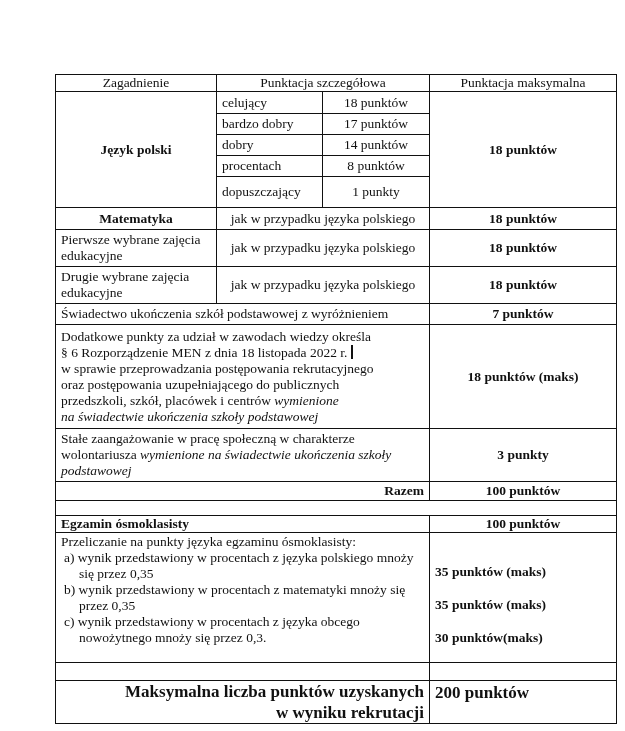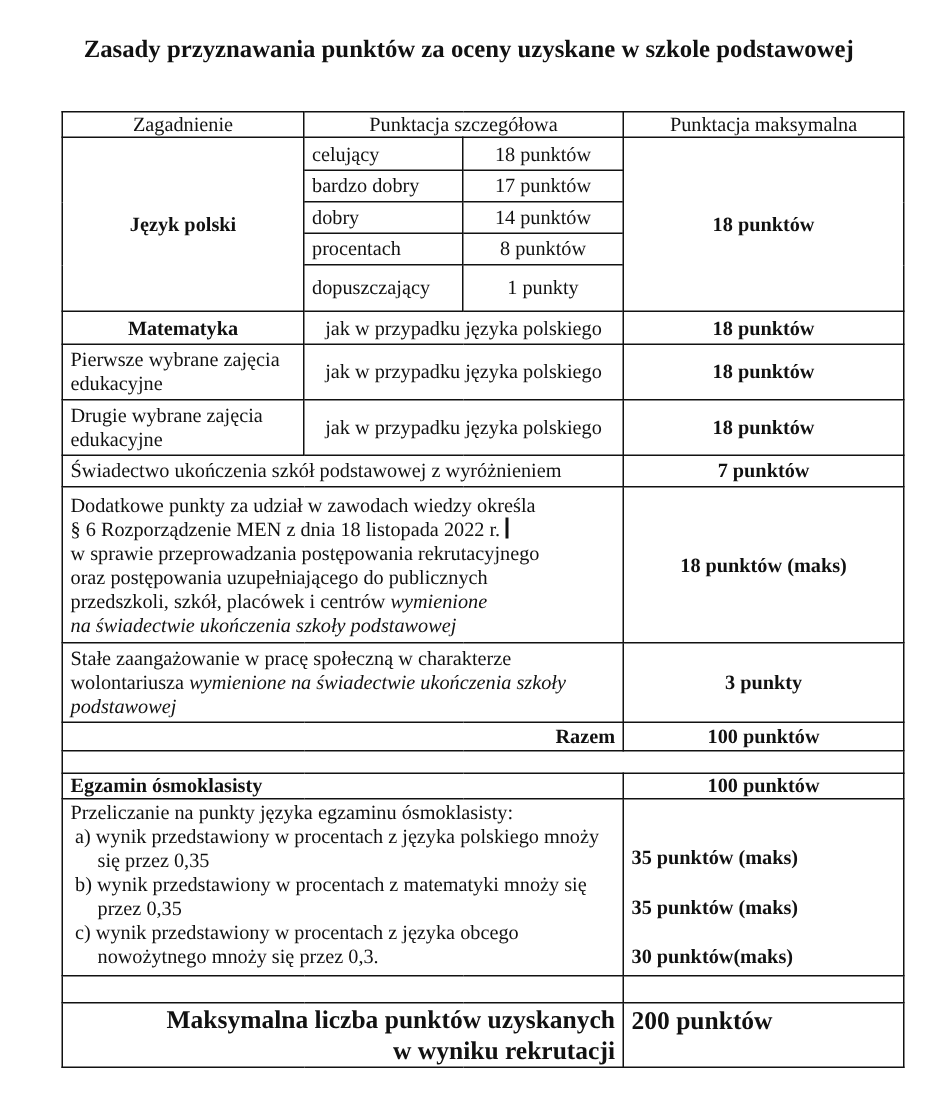--- a/index.html
+++ b/index.html
@@ -1,37 +1,36 @@
 <!DOCTYPE html>
 <html><head>
 <meta charset="utf-8">
 <style>
   html, body { margin: 0; padding: 0; background: #ffffff; }
   body { width: 625px; height: 731px; position: relative; overflow: hidden;
          font-family: "Liberation Serif", "DejaVu Serif", serif; color: #111; }
   .title { position: absolute; left: 0; top: 22px; width: 625px; text-align: center;
            font-weight: bold; font-size: 16.5px; line-height: 21px; }
-  table { position: absolute; left: 41px; top: 74px; border-collapse: collapse;
+  table { position: absolute; left: 55px; top: 74px; border-collapse: collapse;
           width: 561px; table-layout: fixed; font-size: 13.5px; border-radius: 22px; }
   td { border: 1.3px solid #111; padding: 0 5px; vertical-align: middle; line-height: 16px; }
   .c { text-align: center; }
   .r { text-align: right; }
   .b { font-weight: bold; }
   .i { font-style: italic; }
   .hdr td { height: 16px; }
   .big { font-size: 17px; line-height: 21px; font-weight: bold; }
   .list-line { display: block; padding-left: 18px; text-indent: -15px; }
   .maks-line { display: block; margin: 3px 0 17px 0; }
   .cursor { display: inline-block; width: 2px; height: 14px; background: #111; vertical-align: -2px; margin-left: 4px; }
 </style>
 </head>
 <body>
 
 <div class="title">
-  <div>Zasady przyznawania punktów za oceny uzyskane w szkole podstawowej</div>
 </div>
 
 <table>
   <colgroup>
     <col style="width:161px">
       <col style="width:106px">
       <col style="width:107px">
       <col style="width:187px">
   </colgroup>
   <tbody>
@@ -113,21 +112,21 @@
   <tr>
     <td colspan="3" style="height:115px; vertical-align:top; padding-top:1px">
       <div>Przeliczanie na punkty języka egzaminu ósmoklasisty:</div>
       <span class="list-line">a) wynik przedstawiony w procentach z języka polskiego mnoży się przez 0,35</span>
       <span class="list-line">b) wynik przedstawiony w procentach z matematyki mnoży się przez 0,35</span>
       <span class="list-line">c) wynik przedstawiony w procentach z języka obcego nowożytnego mnoży się przez 0,3.</span>
     </td>
     <td class="b" style="vertical-align:top; padding-top:28px">
       <span class="maks-line">35 punktów (maks)</span>
       <span class="maks-line">35 punktów (maks)</span>
-      <span class="maks-line" style="margin-bottom:4px">30 punktów(maks)</span>
+      <span class="maks-line" style="margin-bottom:16px">30 punktów(maks)</span>
     </td>
   </tr>
   <tr>
     <td colspan="3" style="height:17px"></td>
     <td></td>
   </tr>
   <tr>
     <td colspan="3" class="r big" style="height:42px">
       <div>Maksymalna liczba punktów uzyskanych</div>
       <div>w wyniku rekrutacji</div>

